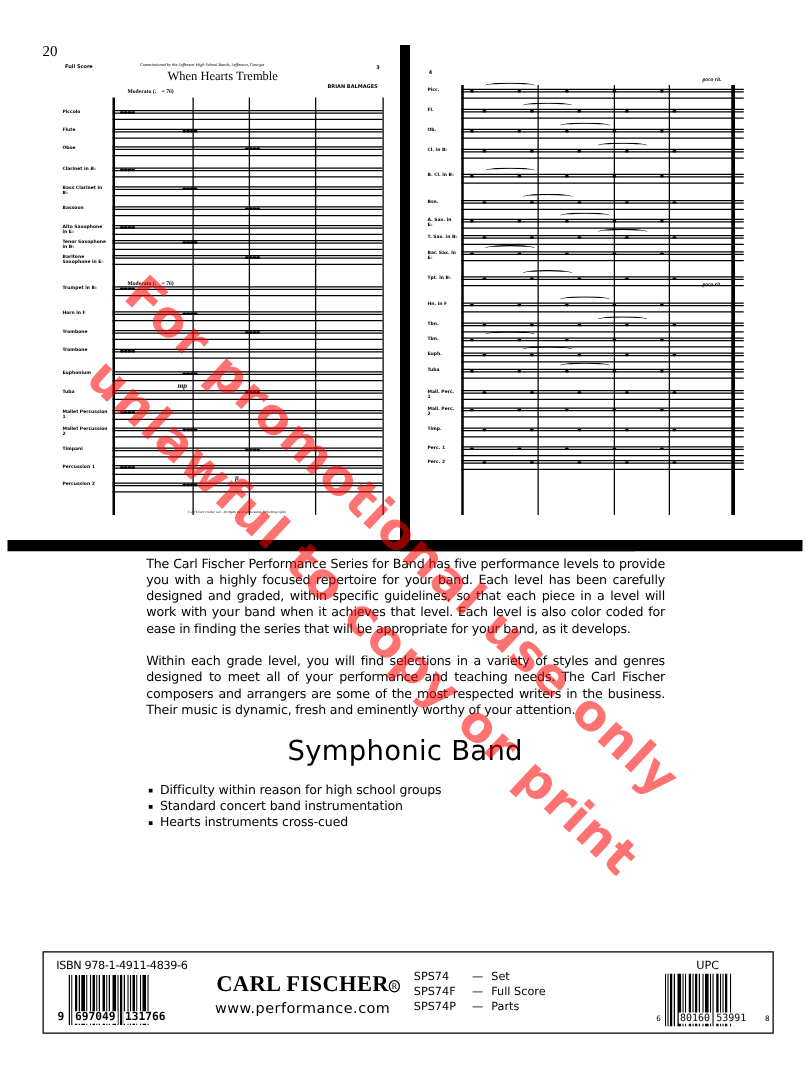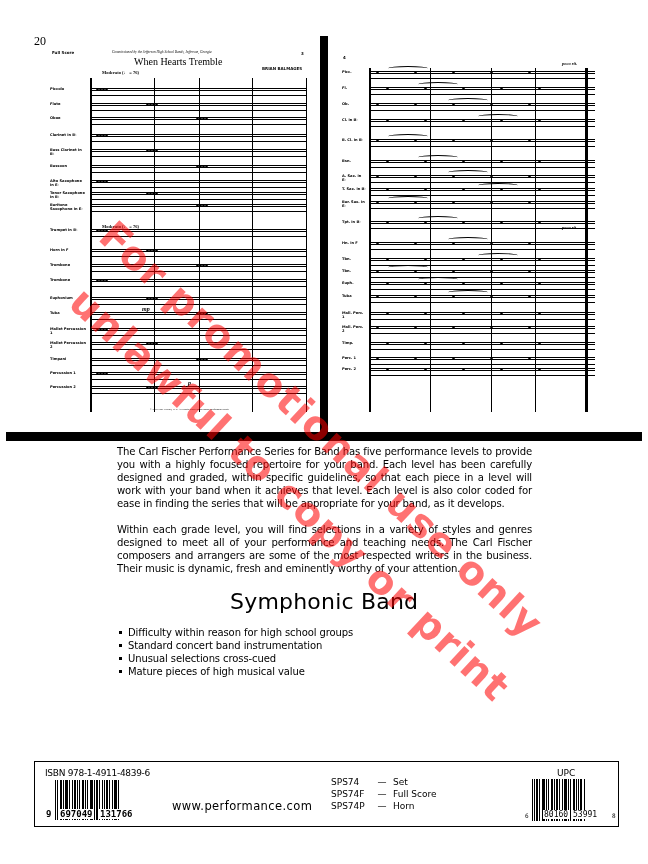--- a/index.html
+++ b/index.html
@@ -382,22 +382,21 @@
 <div class="divider-v"></div>
 <div class="divider-h"></div>
 <div class="divider-h2"></div>
 
 <p class="body-text" style="top:445px;margin:0;">The Carl Fischer Performance Series for Band has five performance levels to provide you with a highly focused repertoire for your band. Each level has been carefully designed and graded, within specific guidelines, so that each piece in a level will work with your band when it achieves that level. Each level is also color coded for ease in finding the series that will be appropriate for your band, as it develops.</p>
 <p class="body-text" style="top:523px;margin:0;">Within each grade level, you will find selections in a variety of styles and genres designed to meet all of your performance and teaching needs. The Carl Fischer composers and arrangers are some of the most respected writers in the business. Their music is dynamic, fresh and eminently worthy of your attention.</p>
 <div class="section-title">Symphonic Band</div>
 <ul class="bullets">
   <li>Difficulty within reason for high school groups</li>
   <li>Standard concert band instrumentation</li>
-  <li>Unusual selections cross-cued</li>
-  <li>Mature pieces of high musical value</li>
+  <li>Hearts instruments cross-cued</li>
 </ul>
 
 <div class="watermark">
   <div class="wm-line" style="left:122px;top:212px;transform:rotate(43deg);">For promotional use only</div>
   <div class="wm-line" style="left:92px;top:278px;transform:rotate(43deg);">unlawful to copy or print</div>
 </div>
 
 <div class="footer">
   <div class="isbn">ISBN 978-1-4911-4839-6</div>
   <div class="barcode" id="isbn-barcode" style="left:20px;top:18px;width:86px;height:40px;">
@@ -447,37 +446,40 @@
       <span style="width: 1px; background: rgb(255, 255, 255);"></span>
       <span style="width: 3px; background: rgb(0, 0, 0);"></span>
       <span style="width: 1px; background: rgb(255, 255, 255);"></span>
       <span style="width: 1px; background: rgb(0, 0, 0);"></span>
       <span style="width: 1px; background: rgb(255, 255, 255);"></span>
     </div>
   <div class="bc-digits" style="left:10px;top:47px;">9</div>
   <div class="bc-digits" style="left:24px;top:47px;">697049</div>
   <div class="bc-digits" style="left:64px;top:47px;">131766</div>
 
+  <div class="brand">
+    <span>CARL FISCHER</span><span class="reg">R</span>
+  </div>
   <div class="website">www.performance.com</div>
 
   <div class="products">
     <div class="row">
         <span class="code">SPS74</span>
         <span class="dash">—</span>
         <span>Set</span>
       </div>
     <div class="row">
         <span class="code">SPS74F</span>
         <span class="dash">—</span>
         <span>Full Score</span>
       </div>
     <div class="row">
         <span class="code">SPS74P</span>
         <span class="dash">—</span>
-        <span>Horn</span>
+        <span>Parts</span>
       </div>
   </div>
 
   <div class="upc-label">UPC</div>
   <div class="barcode" id="upc-barcode" style="left:497px;top:17px;width:76px;height:42px;">
       <span style="width: 1px; background: rgb(0, 0, 0);"></span>
       <span style="width: 1px; background: rgb(255, 255, 255);"></span>
       <span style="width: 1px; background: rgb(0, 0, 0);"></span>
       <span style="width: 1px; background: rgb(255, 255, 255);"></span>
       <span style="width: 2px; background: rgb(0, 0, 0);"></span>

